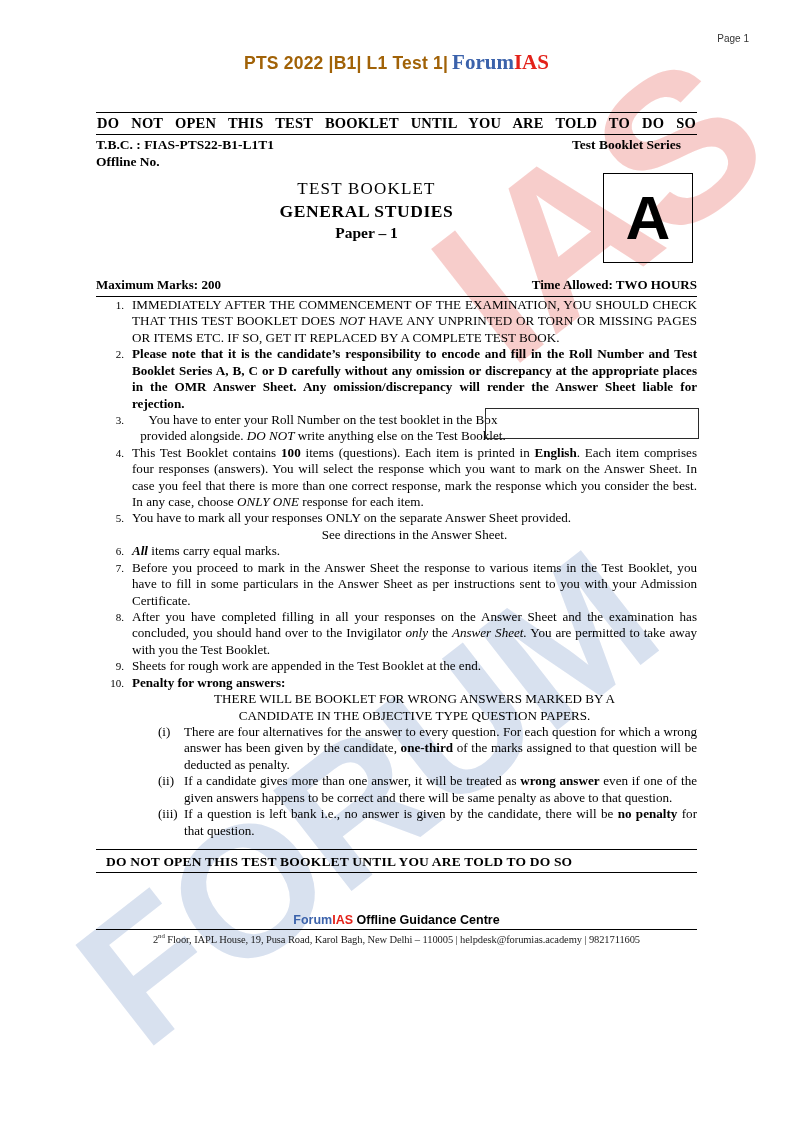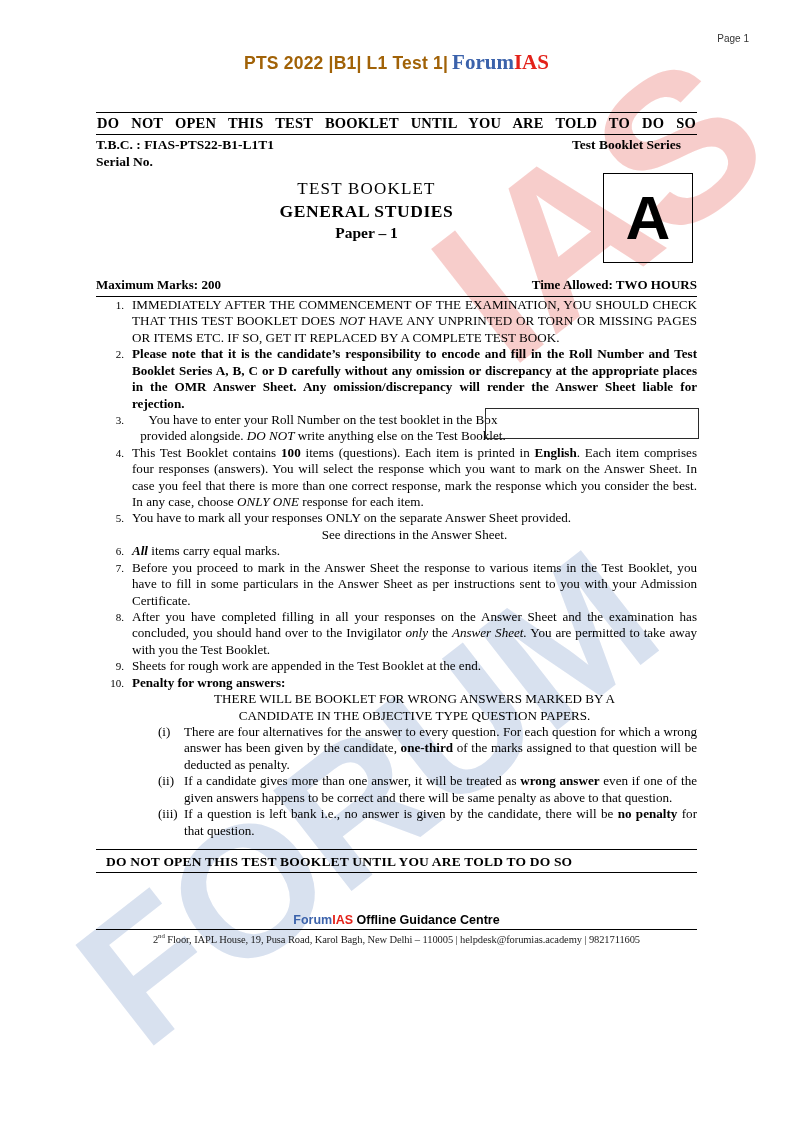--- a/index.html
+++ b/index.html
@@ -363,21 +363,21 @@
     <div class="frame">
 
       <div class="rule-top"></div>
 
       <div class="banner-row">
         <span class="banner">DO NOT OPEN THIS TEST BOOKLET UNTIL YOU ARE TOLD TO DO SO</span>
       </div>
 
       <div class="tbc-row">
         <div class="tbc-line">T.B.C. : FIAS-PTS22-B1-L1T1</div>
-        <div class="serial-line">Serial No.</div>
+        <div class="serial-line">Offline No.</div>
         <div class="tbs-label">Test Booklet Series</div>
       </div>
 
       <div class="title-block">
         <div class="t-booklet">TEST BOOKLET</div>
         <div class="t-gs">GENERAL STUDIES</div>
         <div class="t-paper">Paper – 1</div>
         <div class="series-box">
           <span class="series-letter">A</span>
         </div>

